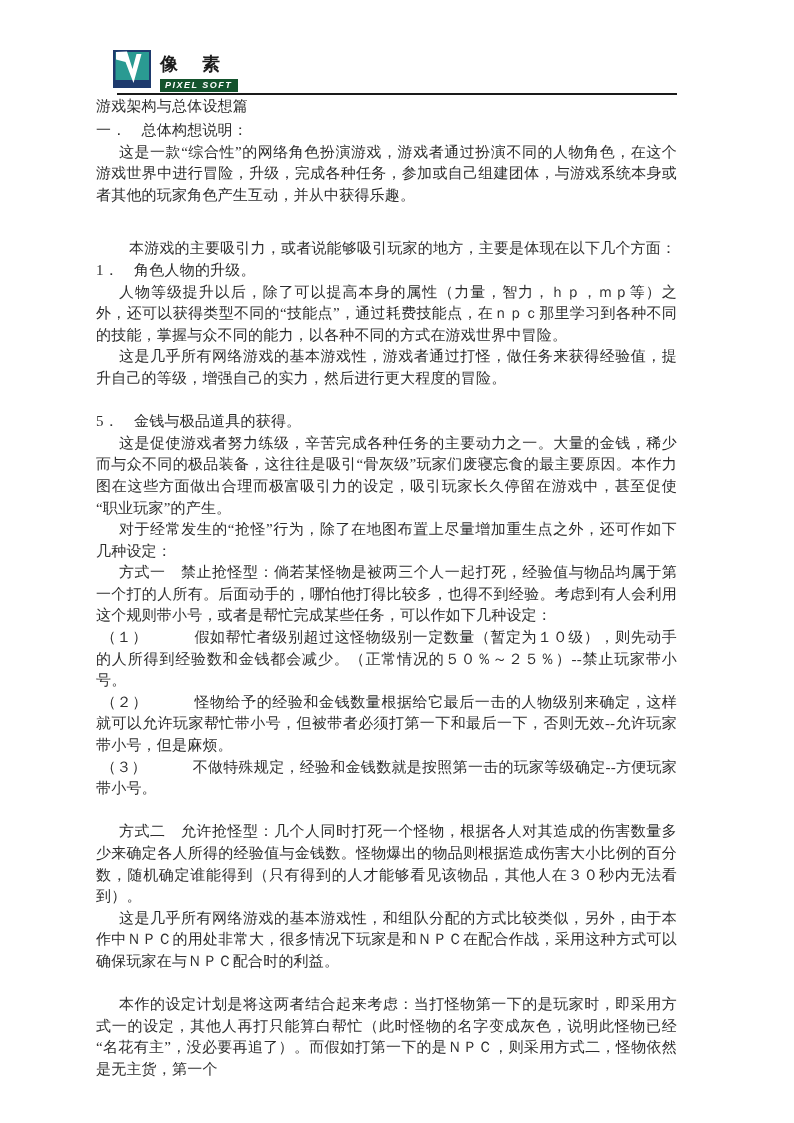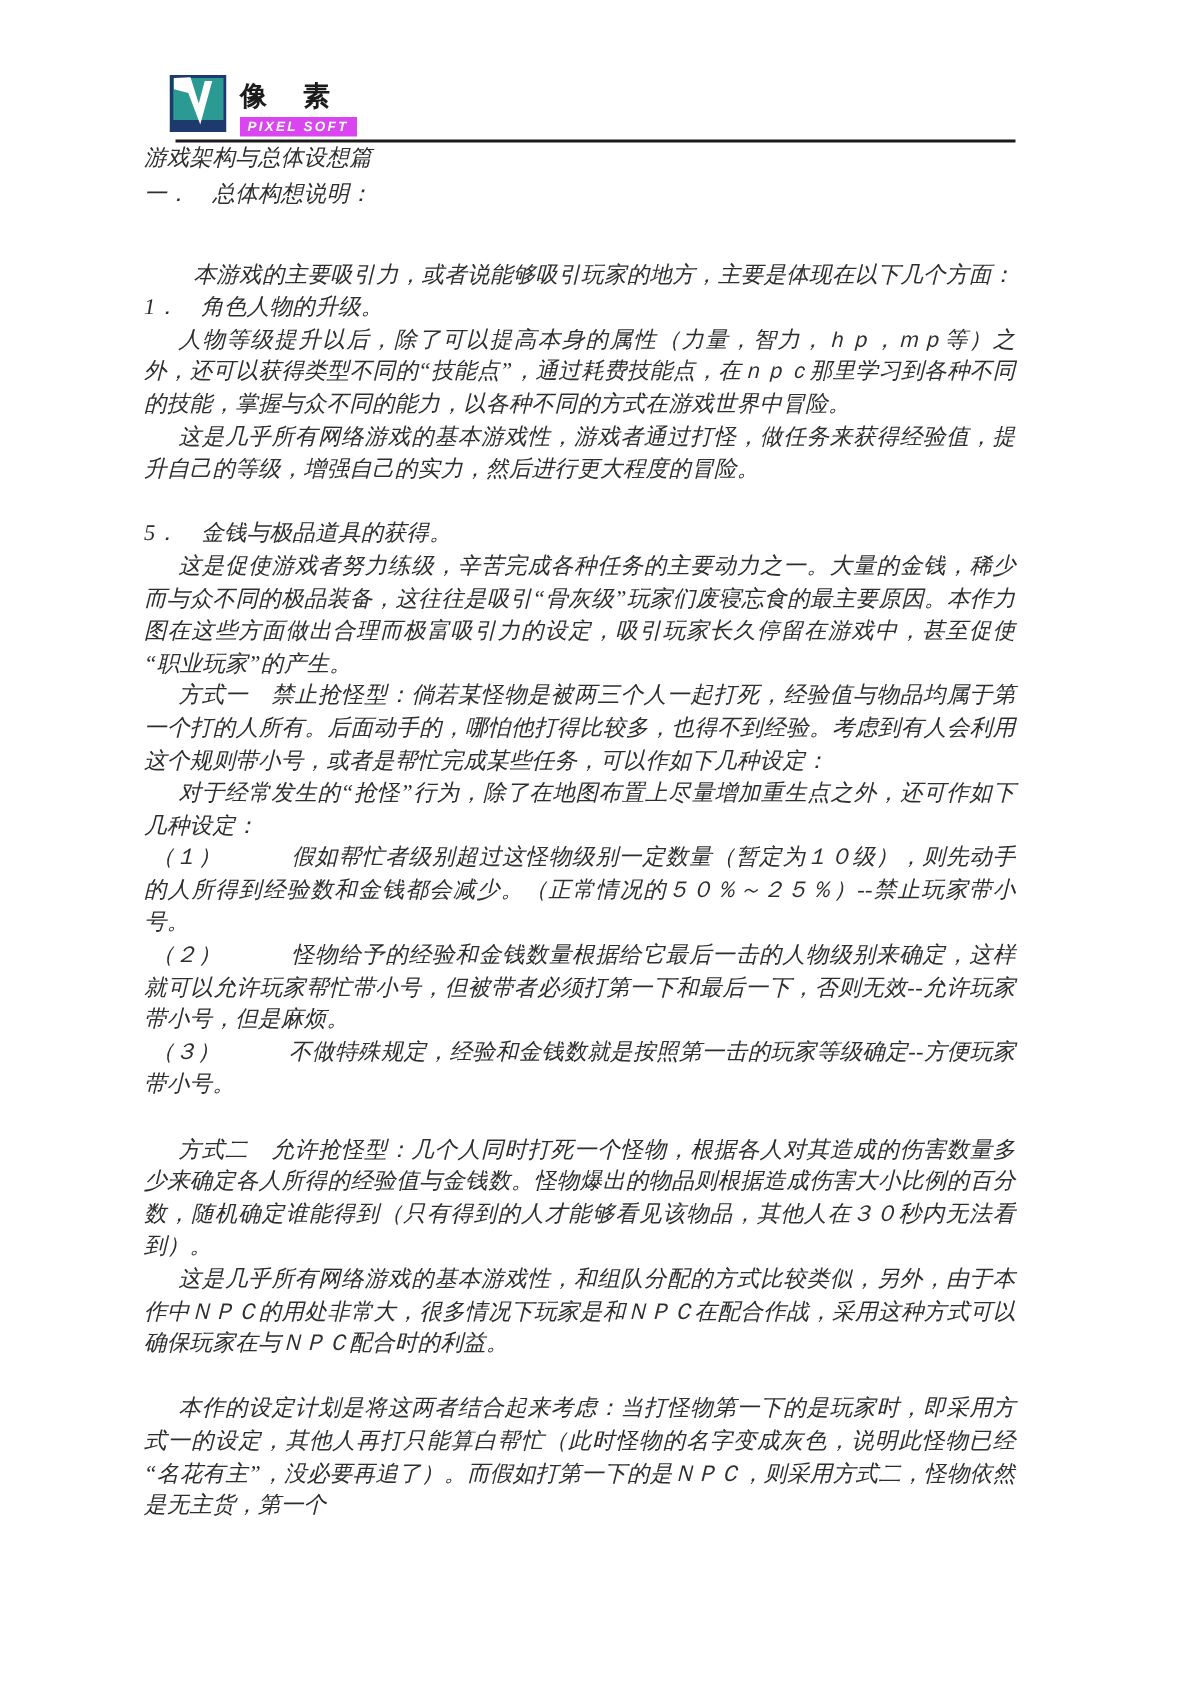--- a/index.html
+++ b/index.html
@@ -14,21 +14,21 @@
   .logo-block { position:absolute; left:113px; top:50px; display:flex; align-items:flex-start; }
   .logo-mark { width:38px; height:38px; display:block; }
   .logo-text-col { margin-left:9px; padding-top:4px; }
   .brand-cn {
     font-size:18px; font-weight:bold; color:#1c1c1c;
     letter-spacing:24px; line-height:20px; white-space:nowrap;
     font-family:"Liberation Serif","DejaVu Serif",serif;
   }
   .brand-badge {
     display:inline-block; margin-top:2px;
-    background:#d946ef; color:#ffffff;
+    background:#14532d; color:#ffffff;
     font-family:"Liberation Sans","DejaVu Sans",sans-serif;
     font-style:italic; font-weight:bold;
     font-size:9px; letter-spacing:1.5px;
     padding:1px 6px 2px 5px; line-height:10px;
     white-space:nowrap;
   }
   .header-rule {
     position:absolute; left:117px; top:93px; width:560px; height:0;
     border-top:2px solid #1a1a1a;
   }
@@ -36,21 +36,20 @@
   .doc {
     position:absolute; left:96px; top:94px; width:581px;
     color:#2e2e2e;
   }
   .p {
     margin:0; padding:0;
     font-size:15px; line-height:21.6px;
     text-align:justify;
     letter-spacing:0.2px;
     word-break:break-all;
-    font-style:italic;
   }
   .p.title  { line-height:24px; margin-bottom:2px; }
   .p.item   { text-indent:0; }
   .p.body   { text-indent:23px; }
   .p.body-lg{ text-indent:33px;margin-top:32px; }
   .p.label  { text-indent:5px; }
   .spacer   { height:21.6px; }
 </style>
 </head>
 <body>
@@ -65,29 +64,30 @@
     <div class="brand-cn">像素</div>
     <div class="brand-badge">PIXEL SOFT</div>
   </div>
 </div>
 <div class="header-rule"></div>
 
 <div class="doc">
   <p class="p title">游戏架构与总体设想篇</p>
   <div id="doc-body">
       <p class="p item">一．　总体构想说明：</p>
+      <p class="p body">这是一款“综合性”的网络角色扮演游戏，游戏者通过扮演不同的人物角色，在这个游戏世界中进行冒险，升级，完成各种任务，参加或自己组建团体，与游戏系统本身或者其他的玩家角色产生互动，并从中获得乐趣。</p>
       <p class="p body-lg">本游戏的主要吸引力，或者说能够吸引玩家的地方，主要是体现在以下几个方面：</p>
       <p class="p item">1．　角色人物的升级。</p>
       <p class="p body">人物等级提升以后，除了可以提高本身的属性（力量，智力，ｈｐ，ｍｐ等）之外，还可以获得类型不同的“技能点”，通过耗费技能点，在ｎｐｃ那里学习到各种不同的技能，掌握与众不同的能力，以各种不同的方式在游戏世界中冒险。</p>
       <p class="p body">这是几乎所有网络游戏的基本游戏性，游戏者通过打怪，做任务来获得经验值，提升自己的等级，增强自己的实力，然后进行更大程度的冒险。</p>
       <div class="spacer"></div>
       <p class="p item">5．　金钱与极品道具的获得。</p>
       <p class="p body">这是促使游戏者努力练级，辛苦完成各种任务的主要动力之一。大量的金钱，稀少而与众不同的极品装备，这往往是吸引“骨灰级”玩家们废寝忘食的最主要原因。本作力图在这些方面做出合理而极富吸引力的设定，吸引玩家长久停留在游戏中，甚至促使“职业玩家”的产生。</p>
+      <p class="p body">对于经常发生的“抢怪”行为，除了在地图布置上尽量增加重生点之外，还可作如下几种设定：</p>
       <p class="p body">方式一　禁止抢怪型：倘若某怪物是被两三个人一起打死，经验值与物品均属于第一个打的人所有。后面动手的，哪怕他打得比较多，也得不到经验。考虑到有人会利用这个规则带小号，或者是帮忙完成某些任务，可以作如下几种设定：</p>
-      <p class="p body">对于经常发生的“抢怪”行为，除了在地图布置上尽量增加重生点之外，还可作如下几种设定：</p>
       <p class="p label">（１）　　　假如帮忙者级别超过这怪物级别一定数量（暂定为１０级），则先动手的人所得到经验数和金钱都会减少。（正常情况的５０％～２５％）--禁止玩家带小号。</p>
       <p class="p label">（２）　　　怪物给予的经验和金钱数量根据给它最后一击的人物级别来确定，这样就可以允许玩家帮忙带小号，但被带者必须打第一下和最后一下，否则无效--允许玩家带小号，但是麻烦。</p>
       <p class="p label">（３）　　　不做特殊规定，经验和金钱数就是按照第一击的玩家等级确定--方便玩家带小号。</p>
       <div class="spacer"></div>
       <p class="p body">方式二　允许抢怪型：几个人同时打死一个怪物，根据各人对其造成的伤害数量多少来确定各人所得的经验值与金钱数。怪物爆出的物品则根据造成伤害大小比例的百分数，随机确定谁能得到（只有得到的人才能够看见该物品，其他人在３０秒内无法看到）。</p>
       <p class="p body">这是几乎所有网络游戏的基本游戏性，和组队分配的方式比较类似，另外，由于本作中ＮＰＣ的用处非常大，很多情况下玩家是和ＮＰＣ在配合作战，采用这种方式可以确保玩家在与ＮＰＣ配合时的利益。</p>
       <div class="spacer"></div>
       <p class="p body">本作的设定计划是将这两者结合起来考虑：当打怪物第一下的是玩家时，即采用方式一的设定，其他人再打只能算白帮忙（此时怪物的名字变成灰色，说明此怪物已经“名花有主”，没必要再追了）。而假如打第一下的是ＮＰＣ，则采用方式二，怪物依然是无主货，第一个</p>
     </div>
 </div>

